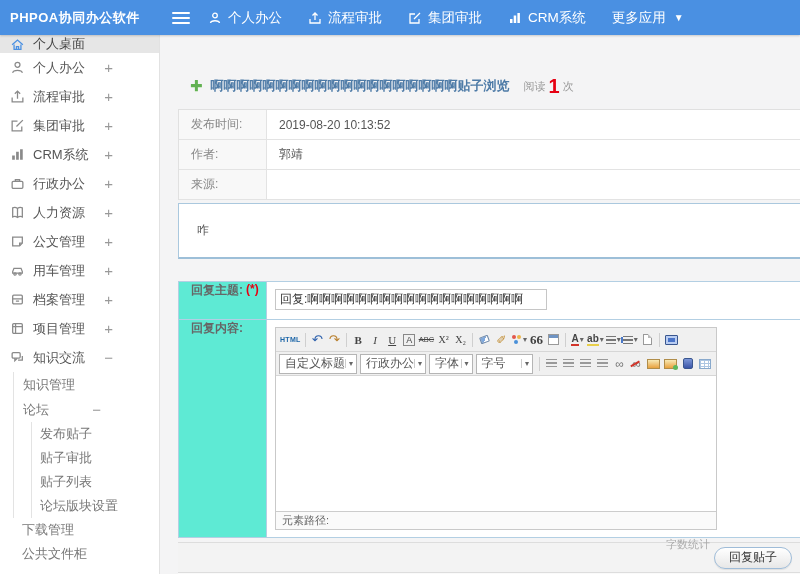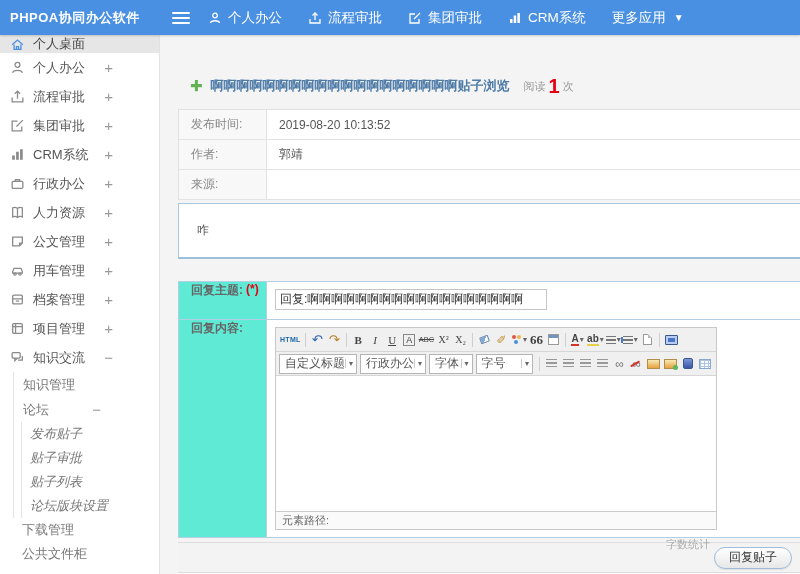--- a/index.html
+++ b/index.html
@@ -24,21 +24,21 @@
 
   
   .sitem { height:29px; display:flex; align-items:center; padding-left:10px; position:relative; color:#555; font-size:13px; cursor:pointer; }
   .sitem .sicon { width:15px; height:15px; margin-right:8px; color:#8a8a8a; flex:0 0 15px; }
   .sitem .exp { position:absolute; right:46px; color:#999; font-size:15px; font-weight:400; }
   .sitem.active { height:18px; background:#e6e6e6; color:#444; }
   .sitem.active .sicon { color:#4a90e2; }
   .sub1 { margin-left:13px; border-left:1px solid #e3e3e3; }
   .sub1 .sitem { height:25px; padding-left:9px; color:#777; }
   .sub1 .sitem .exp { right:58px; }
-  .sub2 { margin-left:7px; border-left:1px solid #e3e3e3;font-style:italic; }
+  .sub2 { margin-left:17px; border-left:1px solid #e3e3e3; }
   .sub2 .sitem { height:24px; padding-left:8px; color:#777; }
   .tail .sitem { height:24px; padding-left:22px; color:#777; }
 
   
   .titlerow { display:flex; align-items:center; margin-left:12px; height:26px; }
   .plus { color:#62b152; font-size:15px; font-weight:bold; margin-right:8px; text-shadow:0 1px 0 #cfe8c8; }
   .ptitle { color:#4e7ba7; font-size:13px; font-weight:bold; }
   .readwrap { display:flex; align-items:center; margin-left:14px; }
   .readlbl,.readunit { color:#999; font-size:11px; }
   .readcount { color:#e60012; font-size:20px; font-weight:bold; margin:0 3px; line-height:20px; }

